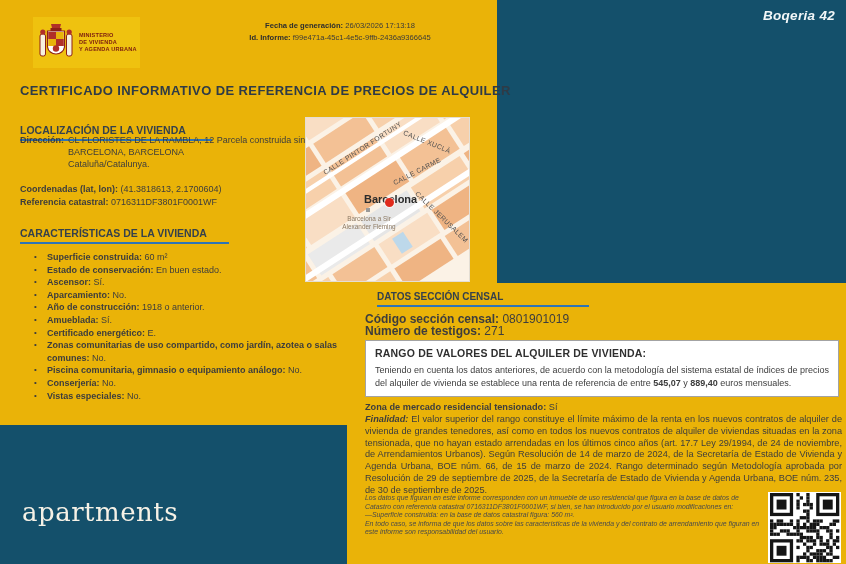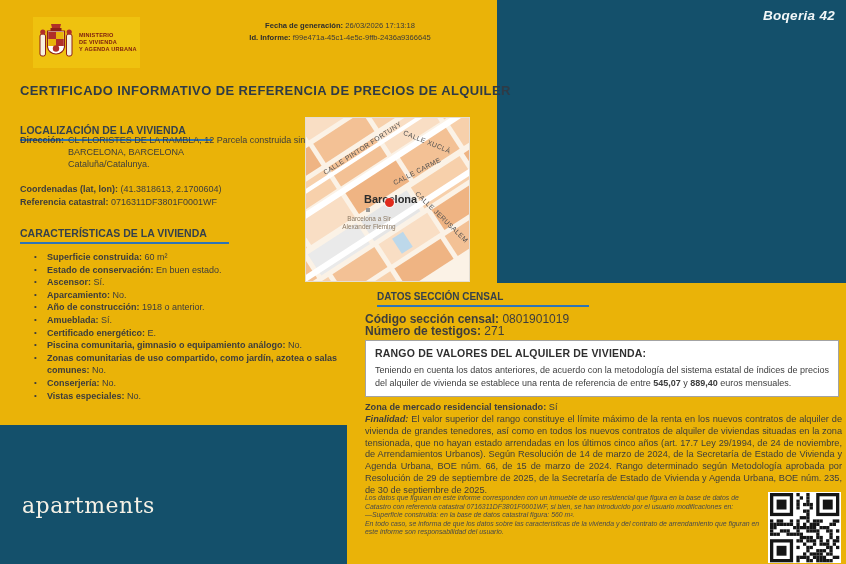--- a/index.html
+++ b/index.html
@@ -84,21 +84,21 @@
 
   
   .disclaimer{position:absolute;left:365px;top:494px;width:400px;font-size:6.9px;
               line-height:8.6px;font-style:italic;color:#4a4a4a;}
   .qr{position:absolute;left:768px;top:492px;width:73px;height:71px;background:#fff;}
 
   
   .teal-bottom{position:absolute;left:0;top:425px;width:347px;height:139px;background:#14506B;}
   .brand{position:absolute;left:22px;top:60px;color:#F5F1E6;font-family:"DejaVu Serif", serif;}
   .brand .name{font-size:36px;font-weight:bold;line-height:34px;letter-spacing:-1px;}
-  .brand .sub{font-size:22px;line-height:22px;letter-spacing:.5px;margin-top:10px;}
+  .brand .sub{font-size:26px;line-height:22px;letter-spacing:.5px;margin-top:16px;}
 </style>
 </head>
 <body>
 
 <div id="page">
 
   <div class="teal-top">
     <div class="property-ref">Boqeria 42</div>
   </div>
 
@@ -213,22 +213,22 @@
 
   <div class="sec-h car">CARACTERÍSTICAS DE LA VIVIENDA</div>
   <div class="chars">
     <div class="item"><b>Superficie construida:</b><span> 60 m²</span></div>
     <div class="item"><b>Estado de conservación:</b><span> En buen estado.</span></div>
     <div class="item"><b>Ascensor:</b><span> Sí.</span></div>
     <div class="item"><b>Aparcamiento:</b><span> No.</span></div>
     <div class="item"><b>Año de construcción:</b><span> 1918 o anterior.</span></div>
     <div class="item"><b>Amueblada:</b><span> Sí.</span></div>
     <div class="item"><b>Certificado energético:</b><span> E.</span></div>
+    <div class="item"><b>Zonas comunitarias de uso compartido, como jardín, azotea o salas comunes:</b><span> No.</span></div>
     <div class="item"><b>Piscina comunitaria, gimnasio o equipamiento análogo:</b><span> No.</span></div>
-    <div class="item"><b>Zonas comunitarias de uso compartido, como jardín, azotea o salas comunes:</b><span> No.</span></div>
     <div class="item"><b>Conserjería:</b><span> No.</span></div>
     <div class="item"><b>Vistas especiales:</b><span> No.</span></div>
   </div>
 
   <div class="sec-h dat">DATOS SECCIÓN CENSAL</div>
   <div class="censal-lines">
     <div><b>Código sección censal:</b><span> 0801901019</span></div>
     <div><b>Número de testigos:</b><span> 271</span></div>
   </div>
 

